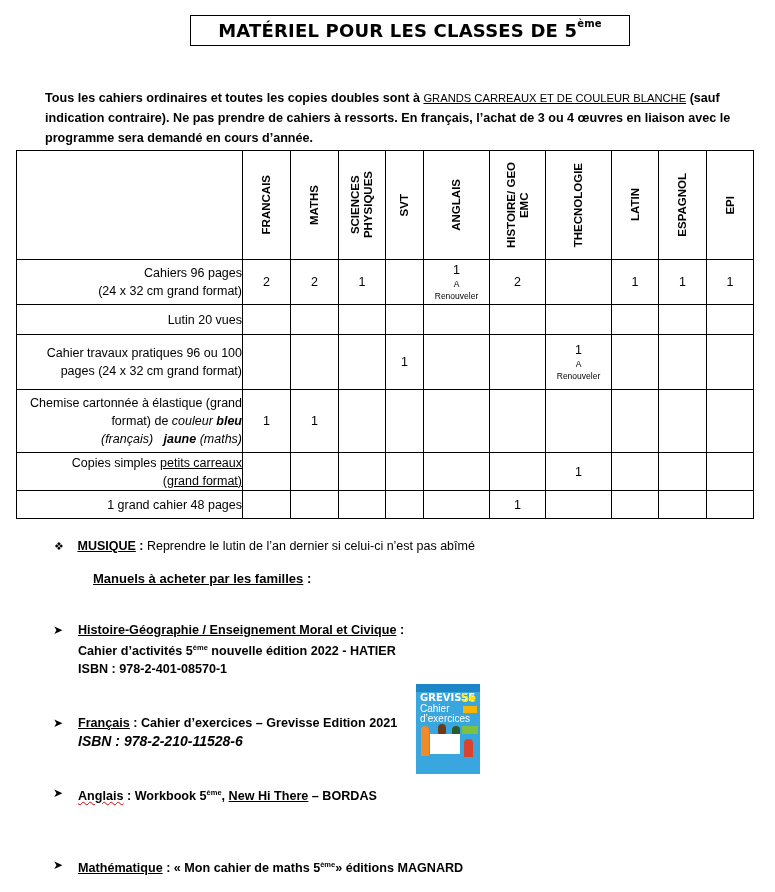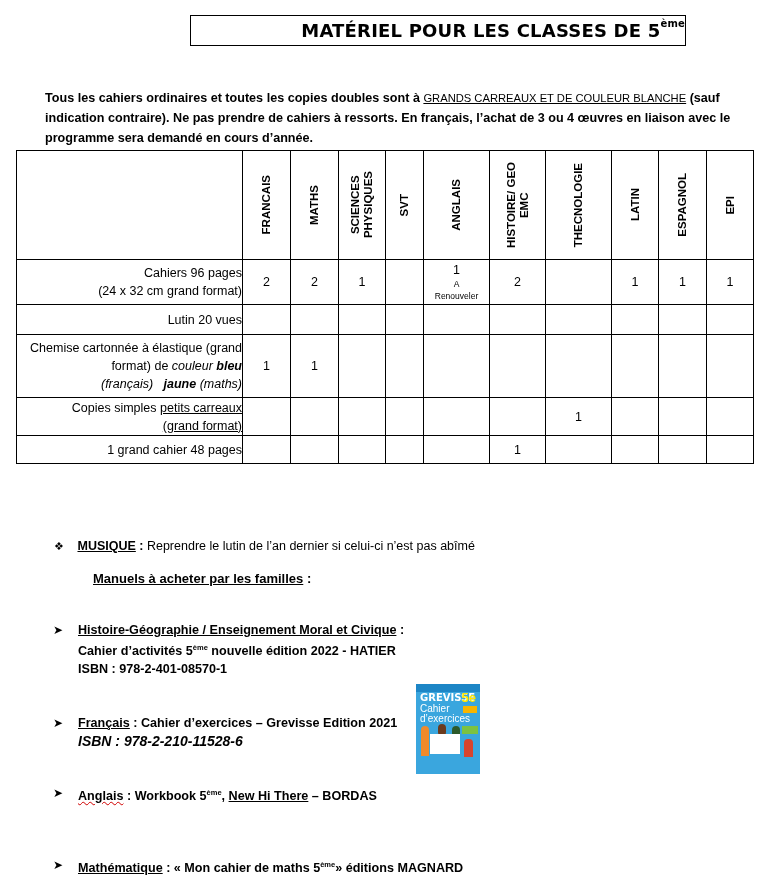--- a/index.html
+++ b/index.html
@@ -1,17 +1,17 @@
 <!DOCTYPE html>
 <html><head>
 <meta charset="utf-8">
 <style>
   html, body { margin:0; padding:0; background:#ffffff; }
   body { width:775px; height:892px; position:relative; overflow:hidden; font-family:"Liberation Sans", "DejaVu Sans", sans-serif; color:#000; }
-  .title-box { position:absolute; left:190px; top:15px; width:496px; height:31px; border:1.5px solid #000; box-sizing:border-box; display:flex; align-items:center; justify-content:flex-end; }
+  .title-box { position:absolute; left:190px; top:15px; width:440px; height:31px; border:1.5px solid #000; box-sizing:border-box; display:flex; align-items:center; justify-content:center; }
   .title-box .t { font-family:"DejaVu Sans", sans-serif; font-weight:bold; font-size:18px; letter-spacing:0.2px; }
   .title-box sup { font-size:10px; vertical-align:top; position:relative; top:-2px; }
   .intro { position:absolute; left:45px; top:88px; width:700px; font-weight:bold; font-size:12.6px; line-height:20px; }
   .intro .u { text-decoration:underline; font-weight:normal; font-size:11.2px; }
   table.mat { position:absolute; left:16px; top:150px; border-collapse:collapse; font-size:12.5px; }
   table.mat td, table.mat th { border:1px solid #000; padding:0; }
   table.mat th { height:108px; vertical-align:middle; }
   .vhead { writing-mode:vertical-rl; transform:rotate(180deg); font-weight:bold; font-size:11.5px; line-height:13px; text-align:center; margin:auto; white-space:pre-line; }
   td.lbl { text-align:right; padding:2px 6px; line-height:18px; vertical-align:middle; }
   td.val { text-align:center; vertical-align:middle; font-size:12.5px; }
@@ -130,20 +130,37 @@
         <td class="val"></td>
         <td class="val"></td>
         <td class="val"></td>
         <td class="val"></td>
         <td class="val"></td>
         <td class="val"></td>
         <td class="val"></td>
         <td class="val"></td>
         <td class="val"></td>
     </tr>
+    <tr style="height:55px">
+      <td class="lbl">Cahier travaux pratiques 96 ou 100 pages (24 x 32 cm grand format)</td>
+      <td class="val"></td>
+      <td class="val"></td>
+      <td class="val"></td>
+      <td class="val">1</td>
+      <td class="val"></td>
+      <td class="val"></td>
+      <td class="val">
+          <span class="num">1</span>
+          <span class="note" style="white-space:pre-line">A
+Renouveler</span>
+        </td>
+      <td class="val"></td>
+      <td class="val"></td>
+      <td class="val"></td>
+    </tr>
     <tr style="height:63px">
       <td class="lbl"><span>Chemise cartonnée à élastique (grand format)  de </span><i>couleur </i><b><i>bleu</i></b><br><i>(français)</i>&nbsp;&nbsp; <b><i>jaune</i></b><i> (maths)</i></td>
       <td class="val">1</td>
       <td class="val">1</td>
       <td class="val"></td>
         <td class="val"></td>
         <td class="val"></td>
         <td class="val"></td>
         <td class="val"></td>
         <td class="val"></td>

